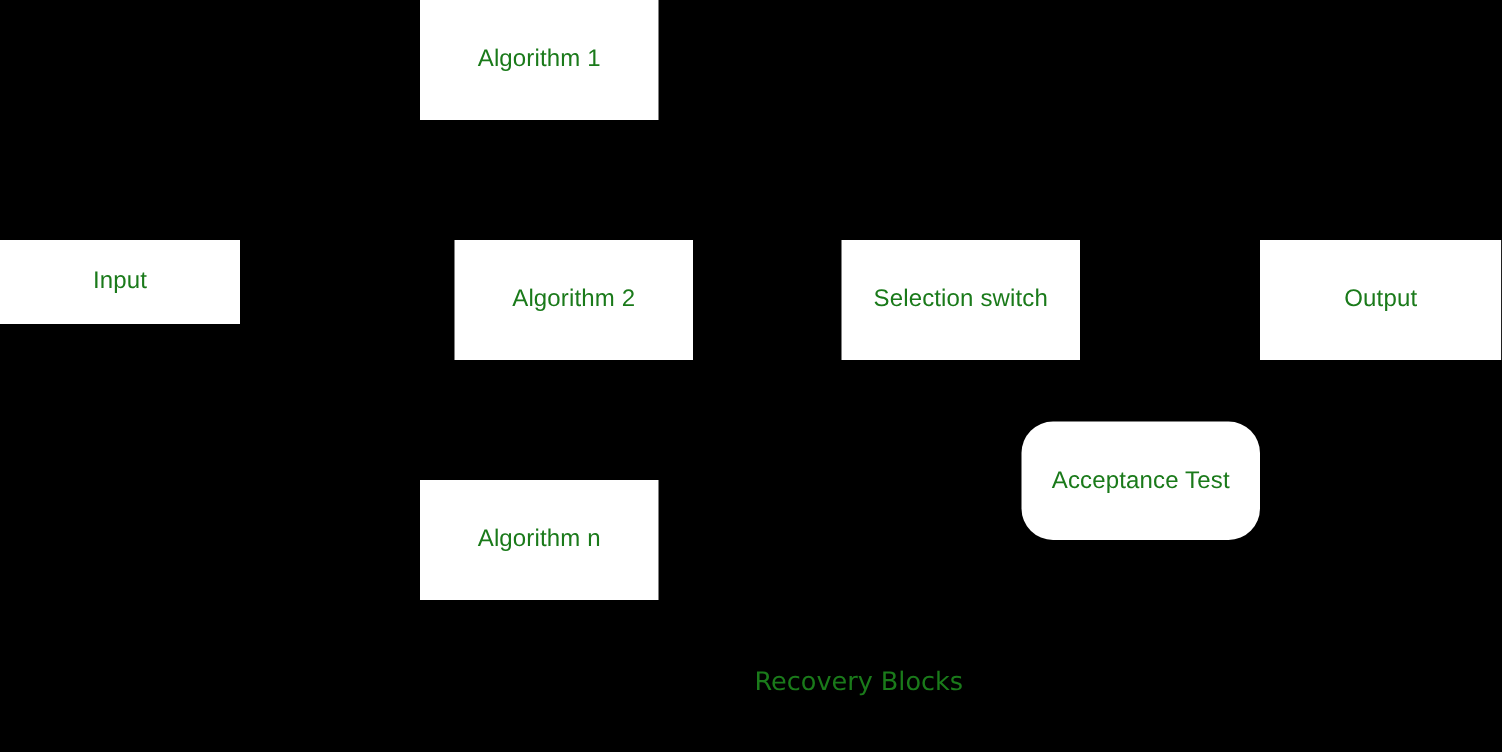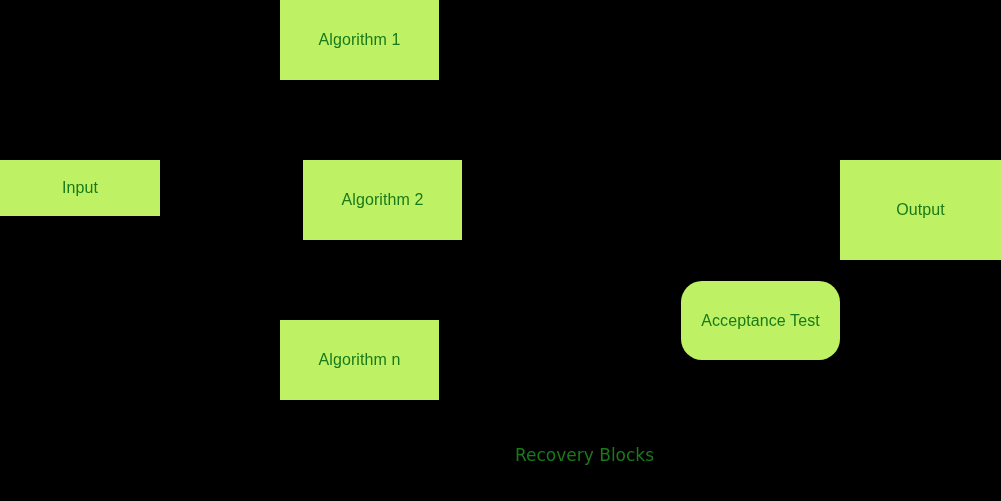--- a/index.html
+++ b/index.html
@@ -10,21 +10,21 @@
   #canvas {
     position: relative;
     width: 1001px;
     height: 501px;
     background: #000000;
     overflow: hidden;
     font-family: "Liberation Sans", sans-serif;
   }
   .node {
     position: absolute;
-    background: #bef264;
+    background: #ffffff;
     box-sizing: border-box;
     display: flex;
     align-items: center;
     justify-content: center;
     text-align: center;
   }
   .node-label {
     color: #1a7a1a;
     font-family: "Liberation Sans", sans-serif;
     font-size: 16px;
@@ -43,22 +43,22 @@
     position: absolute;
     background: #000000;
   }
   
   #node-input        { left: 0px;   top: 160px; width: 160px; height: 56px; }
   #node-algorithm-1  { left: 280px; top: 0px;   width: 159px; height: 80px; }
   #node-algorithm-2  { left: 280px; top: 160px; width: 159px; height: 80px; margin-left: 23px; }
   #node-algorithm-n  { left: 280px; top: 320px; width: 159px; height: 80px; }
   #node-selection-switch { left: 561px; top: 160px; width: 159px; height: 80px; }
   #node-acceptance-test  { left: 681px; top: 281px; width: 159px; height: 79px; border-radius: 21px; }
-  #node-output       { left: 840px; top: 160px; width: 161px; height: 100px; }
-  #caption-recovery-blocks { left: 503px; top: 445px; margin-left: 12px; }
+  #node-output       { left: 840px; top: 160px; width: 161px; height: 80px; }
+  #caption-recovery-blocks { left: 503px; top: 445px; }
 </style>
 </head>
 <body>
 
 <div id="canvas">
 
   <div class="connector" style="left:160px; top:199px; width:120px; height:2px;"></div>
   <div class="connector" style="left:220px; top:40px; width:2px; height:320px;"></div>
   <div class="connector" style="left:220px; top:39px; width:60px; height:2px;"></div>
   <div class="connector" style="left:220px; top:359px; width:60px; height:2px;"></div>
@@ -80,20 +80,23 @@
   </div>
 
   <div class="node" id="node-algorithm-2">
     <span class="node-label">Algorithm 2</span>
   </div>
 
   <div class="node" id="node-algorithm-n">
     <span class="node-label">Algorithm n</span>
   </div>
 
+  <div class="node" id="node-selection-switch">
+    <span class="node-label">Selection switch</span>
+  </div>
 
   <div class="node" id="node-acceptance-test">
     <span class="node-label">Acceptance Test</span>
   </div>
 
   <div class="node" id="node-output">
     <span class="node-label">Output</span>
   </div>
 
   <div class="caption" id="caption-recovery-blocks">Recovery Blocks</div>

